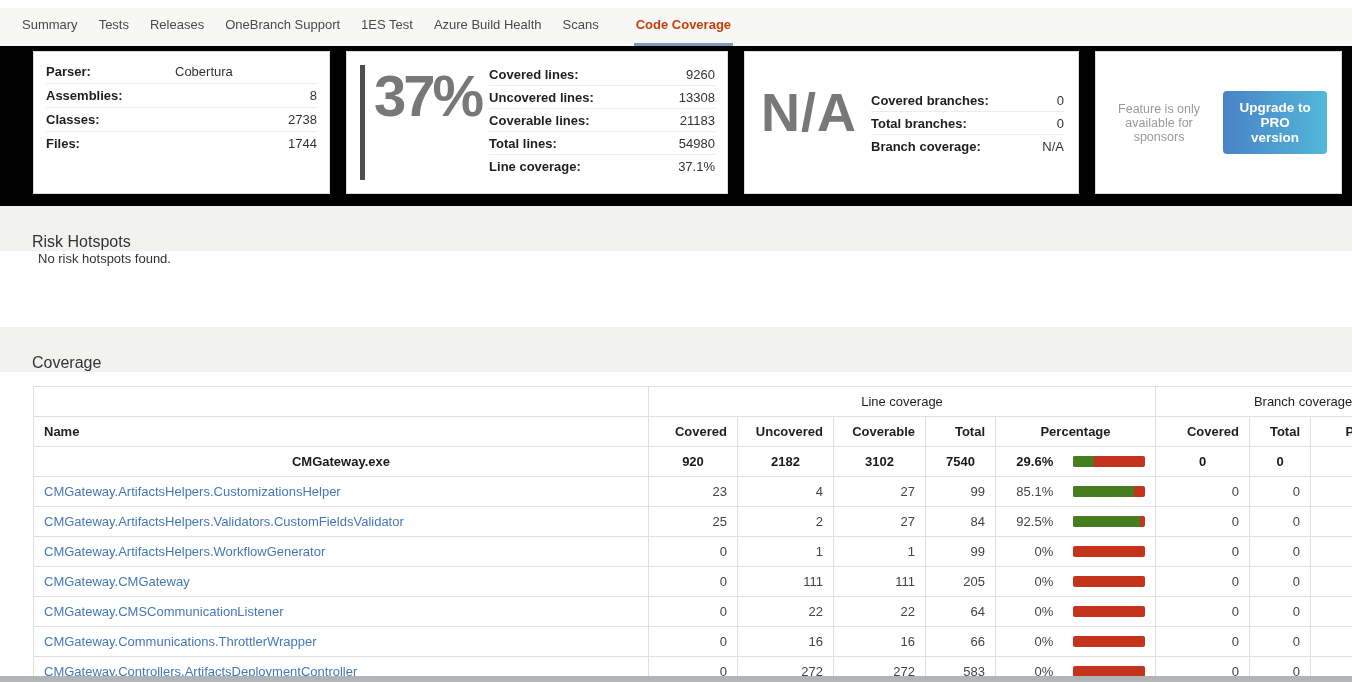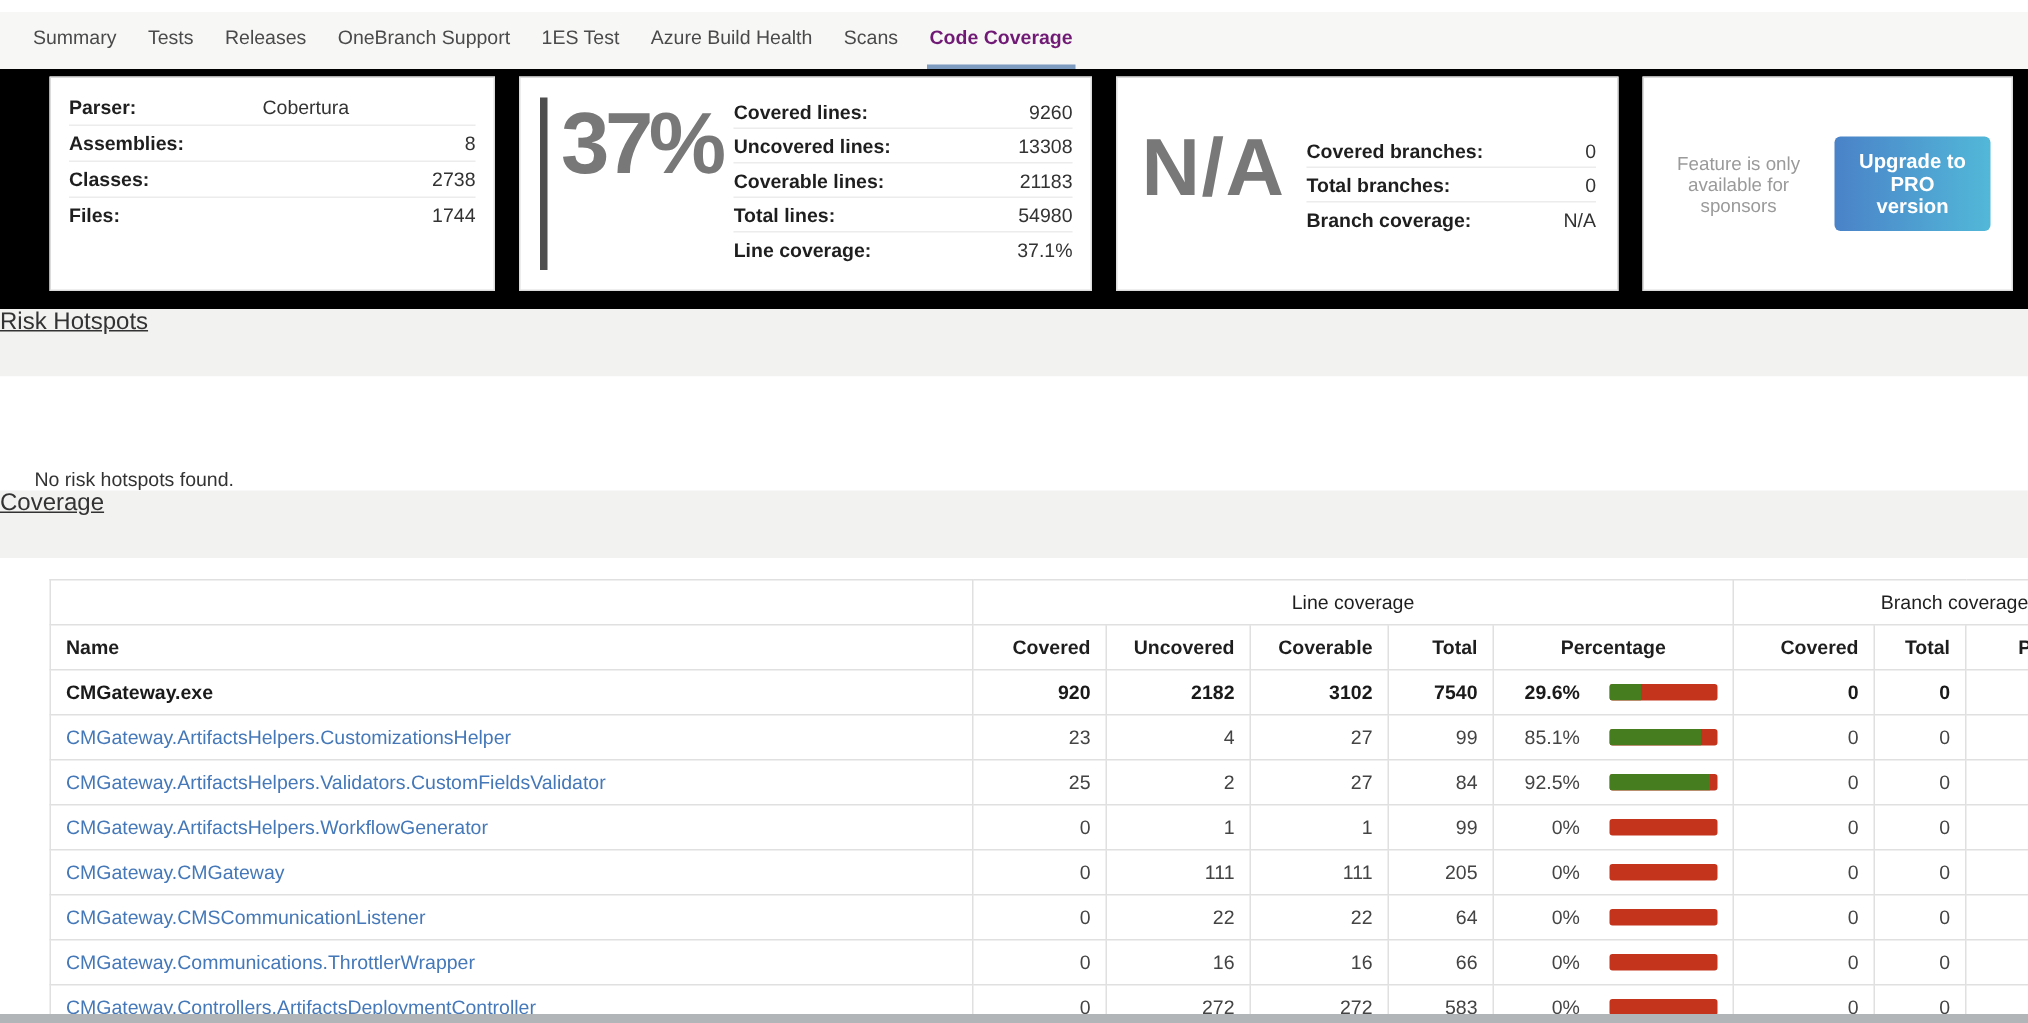--- a/index.html
+++ b/index.html
@@ -16,22 +16,23 @@
   .tabbar {
     height: 38px; background: #f7f7f6;
     display: flex; align-items: stretch;
     padding-left: 20px; gap: 17px;
   }
   .tab {
     font-size: 13px; color: #4a4a4a;
     padding: 9px 2px 0 2px; cursor: pointer; white-space: nowrap;
   }
   .tab.active {
-    font-weight: bold; color: #701a75;
+    font-weight: bold; color: #c2410c;
     border-bottom: 3px solid var(--underline, #7d9cc0);
+    margin-left: 16px;
   }
 
   
   .cards-row {
     background: #000000; height: 160px;
     display: flex; gap: 16px;
     padding: 5px 0 0 33px;
   }
   .card {
     background: #fff; border: 1px solid #dcdcdc;
@@ -76,26 +77,26 @@
     border: none; border-radius: 4px; cursor: pointer;
     background: linear-gradient(90deg, var(--btn1, #4a82c8), var(--btn2, #52b8d8));
     color: #fff; font-weight: bold; font-size: 13.5px;
     font-family: "Liberation Sans", sans-serif;
     padding: 9px 15px;
   }
 
   
   .band {
     height: 45px; background: #f2f2f1;
-    display: flex; align-items: flex-start; 
-    font-size: 16px; color: #333; text-decoration: underline;
+    display: flex; align-items: flex-end; padding-left: 32px;
+    font-size: 16px; color: #333;
   }
   .white-box {
     height: 76px; background: #fff;
-    display: flex; align-items: flex-end; padding-left: 23px;
+    display: flex; align-items: flex-start; padding-left: 38px;
     font-size: 13px; color: #333;
   }
 
   
   .table-area {
     background: #fff; height: 324px;
     padding: 14px 0 0 33px; overflow: hidden;
   }
   table.cov {
     border-collapse: collapse; table-layout: fixed;
@@ -105,21 +106,21 @@
     border: 1px solid #e0e0e0; height: 30px;
     padding: 0 10px; white-space: nowrap; overflow: hidden;
   }
   .cov tr.group-row th { font-weight: normal; color: #1e1e1e; text-align: center; }
   .cov tr.head-row th { font-weight: bold; color: #1e1e1e; }
   .th-name { text-align: left; }
   .th-num { text-align: right; }
   .th-center { text-align: center; }
   .td-num { text-align: right; color: #444; margin-top: 20px; }
   .td-name a { color: var(--link, #4578b8); text-decoration: none; cursor: pointer; }
-  tr.bold-row .td-num, tr.bold-row .td-name { font-weight: bold; color: #1a1a1a; }
+  tr.bold-row .td-num, tr.bold-row .td-name { font-weight: bold; color: #1a1a1a; text-align: center; }
 
   .pct-cell { padding: 0 8px; }
   .pct-wrap { display: flex; align-items: center; justify-content: flex-end; }
   .pct-text { width: 50px; text-align: right; margin-right: 20px; color: #444; }
   tr.bold-row .pct-text { font-weight: bold; color: #1a1a1a; }
   .bar {
     width: 76px; height: 11px; border-radius: 2px;
     background: var(--red, #c4341d); overflow: hidden; display: inline-block;
   }
   .bar .fill { display: block; height: 100%; background: var(--green, #467d1e); }

